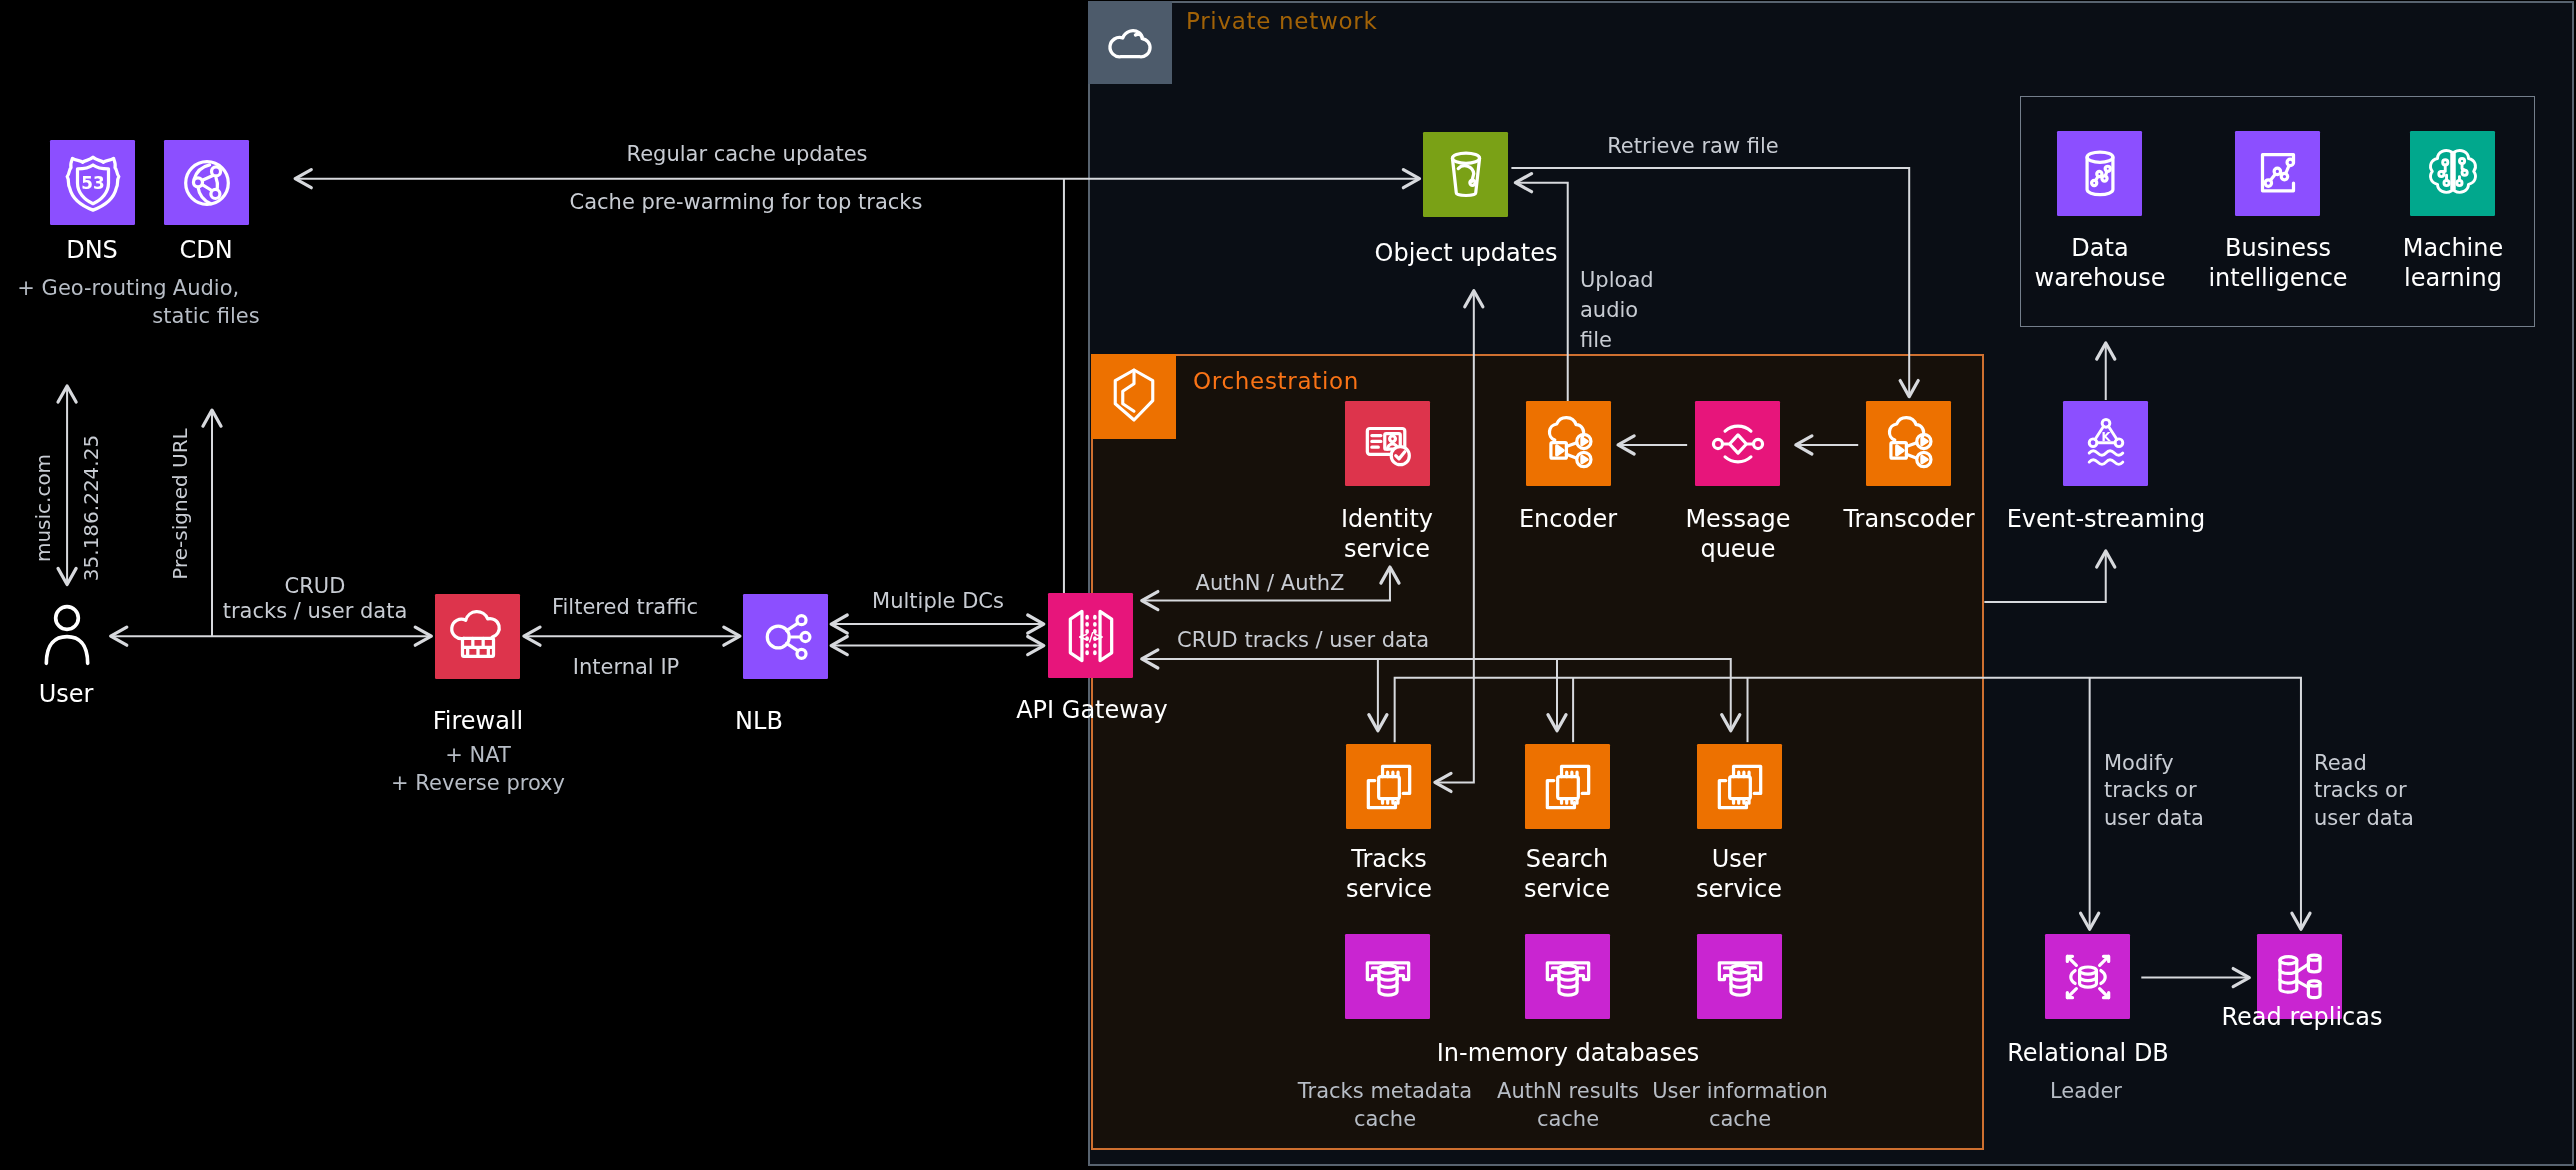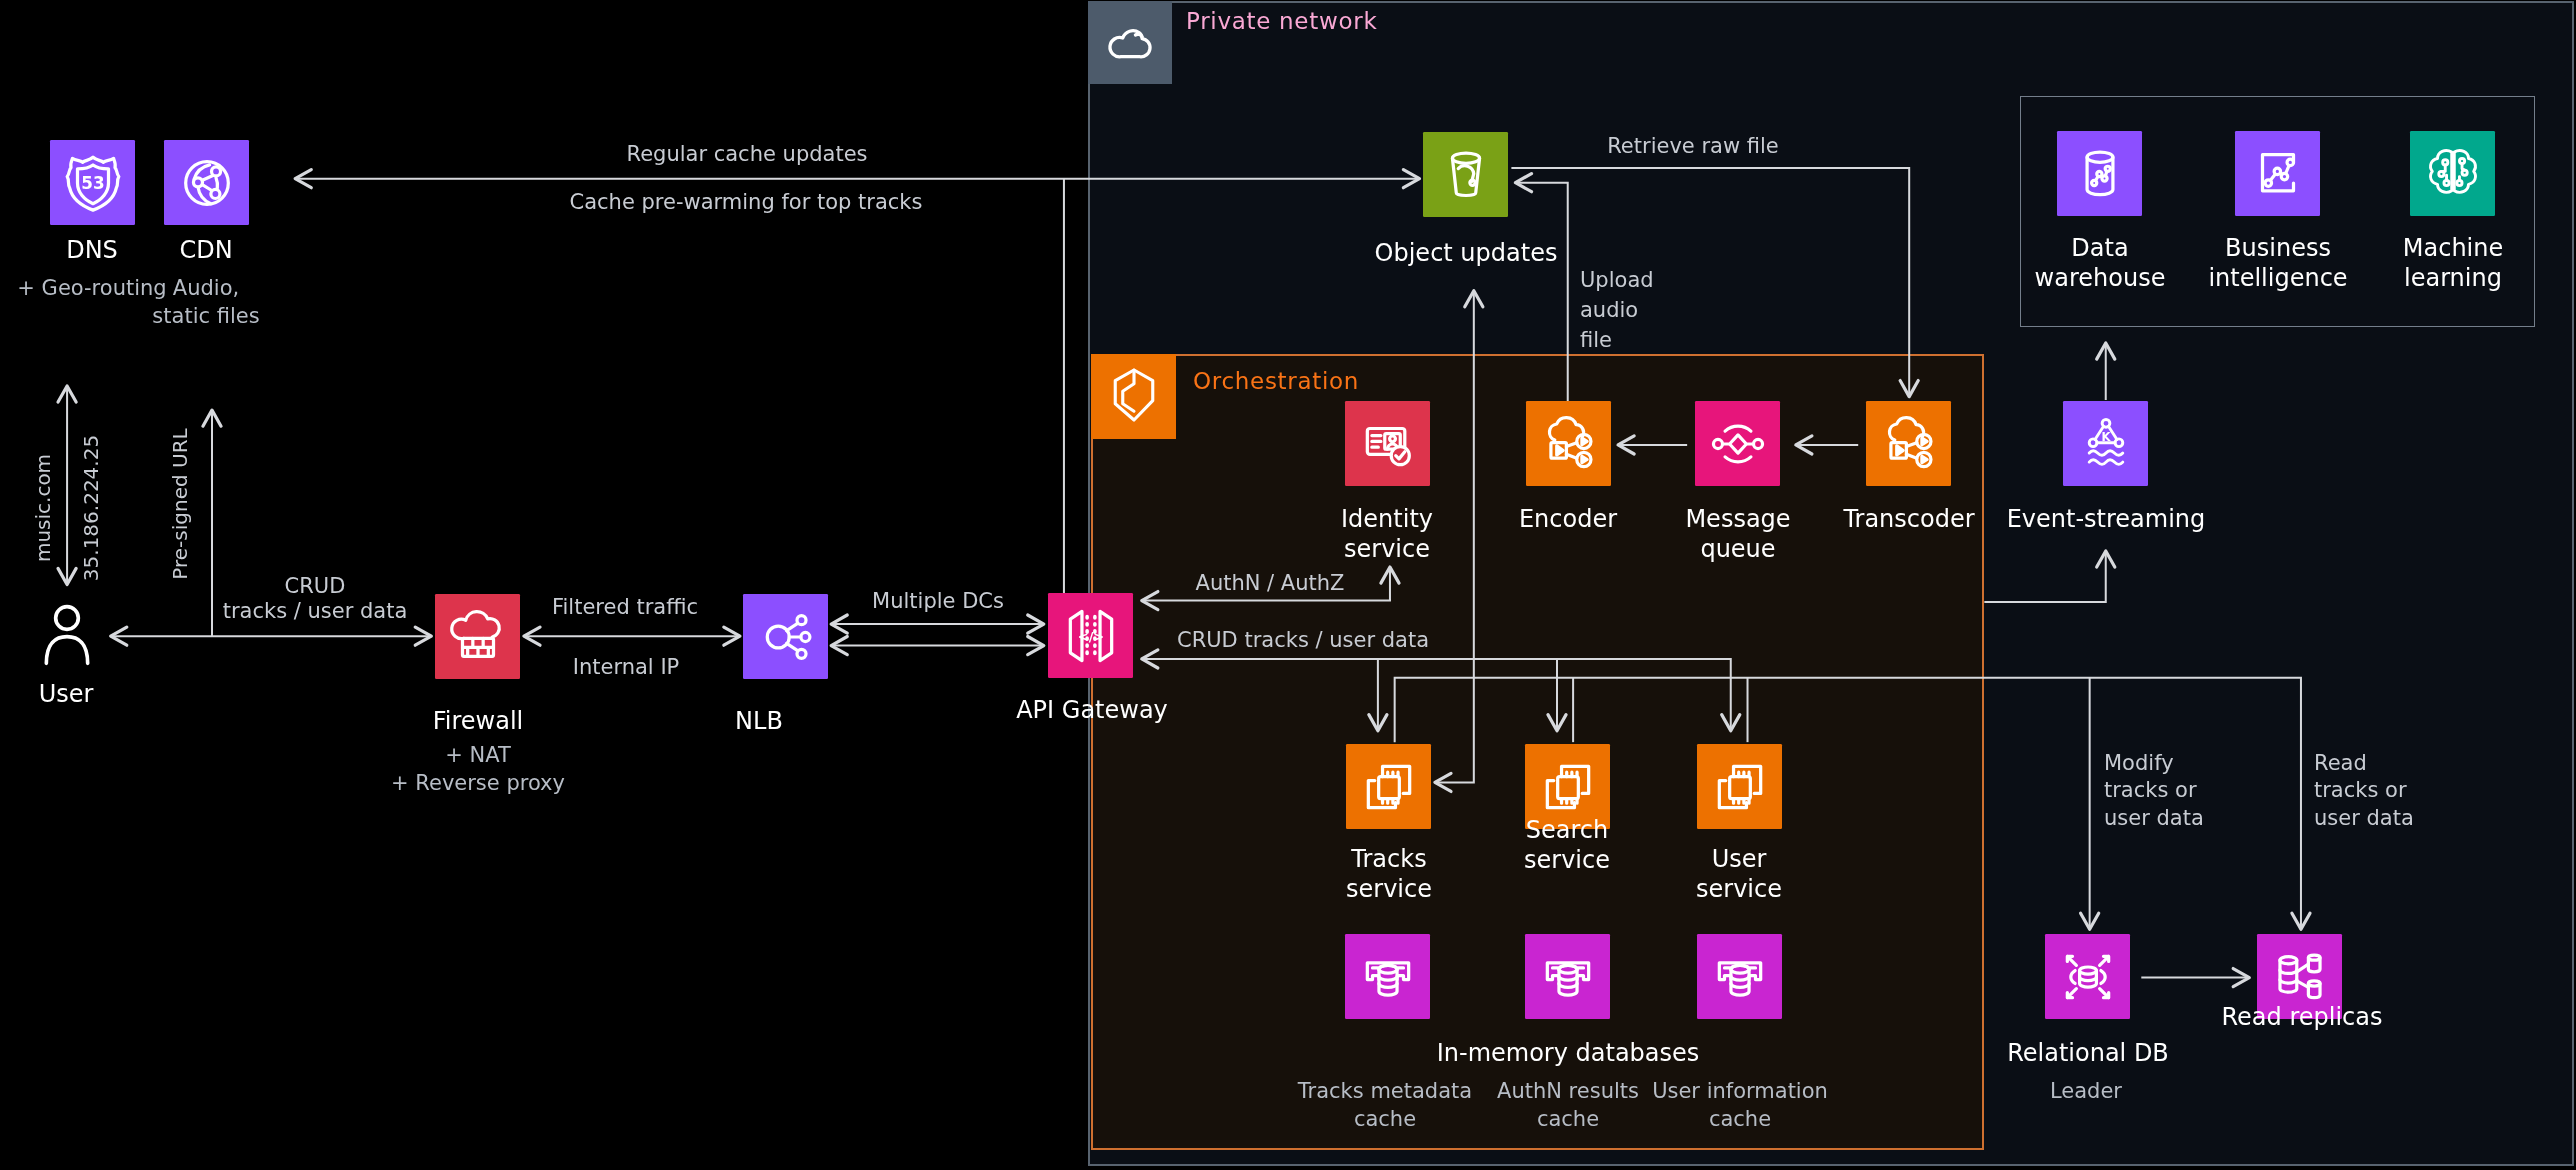--- a/index.html
+++ b/index.html
@@ -15,21 +15,21 @@
             background:#16100a;border:2px solid #cf7030;}
   .wh-box{left:2020px;top:96px;width:515px;height:231px;
           background:#0a0e15;border:1.3px solid #747e8b;}
 
   
   .badge{position:absolute;display:flex;align-items:center;justify-content:center;}
   .pn-badge{left:1088px;top:1.3px;width:84px;height:83px;background:#4d5b6b;}
   .orch-badge{left:1091px;top:354px;width:85px;height:85px;background:#ED7100;}
 
   .region-title{position:absolute;font-size:23px;letter-spacing:0.7px;}
-  .pn-title{left:1186px;top:8px;color:#f9a8d4;}
+  .pn-title{left:1186px;top:8px;color:#a16207;}
   .orch-title{left:1193px;top:368px;color:#f97316;}
 
   
   svg.wires{position:absolute;left:0;top:0;pointer-events:none;}
 
   
   .nbox{position:absolute;width:85px;height:85px;display:flex;
         align-items:center;justify-content:center;border-radius:1.3px;}
   .nbox svg{display:block;}
   .plain-icon{position:absolute;display:flex;align-items:center;justify-content:center;}
@@ -258,21 +258,21 @@
 service</div>
 
   <div class="nbox" style="left:1525px;top:744px;background:#ED7100">
     <svg width="62" height="62" viewBox="0 0 96 96" fill="none" stroke="#fff" stroke-width="5" stroke-linecap="round" stroke-linejoin="round">
       <path d="M26 38 H16 V80 H58 V72"></path>
       <path d="M70 58 H80 V16 H38 V24"></path>
       <rect x="32" y="32" width="32" height="34" rx="3"></rect>
       <path d="M38 32 V25 M46 32 V25 M54 32 V25 M62 32 V25 M38 73 V66 M46 73 V66 M54 73 V66 M62 73 V66"></path>
     </svg>
   </div>
-  <div class="nlabel" style="left:1567px;top:815px">Search
+  <div class="nlabel" style="left:1567px;top:844px">Search
 service</div>
 
   <div class="nbox" style="left:1697px;top:744px;background:#ED7100">
     <svg width="62" height="62" viewBox="0 0 96 96" fill="none" stroke="#fff" stroke-width="5" stroke-linecap="round" stroke-linejoin="round">
       <path d="M26 38 H16 V80 H58 V72"></path>
       <path d="M70 58 H80 V16 H38 V24"></path>
       <rect x="32" y="32" width="32" height="34" rx="3"></rect>
       <path d="M38 32 V25 M46 32 V25 M54 32 V25 M62 32 V25 M38 73 V66 M46 73 V66 M54 73 V66 M62 73 V66"></path>
     </svg>
   </div>

